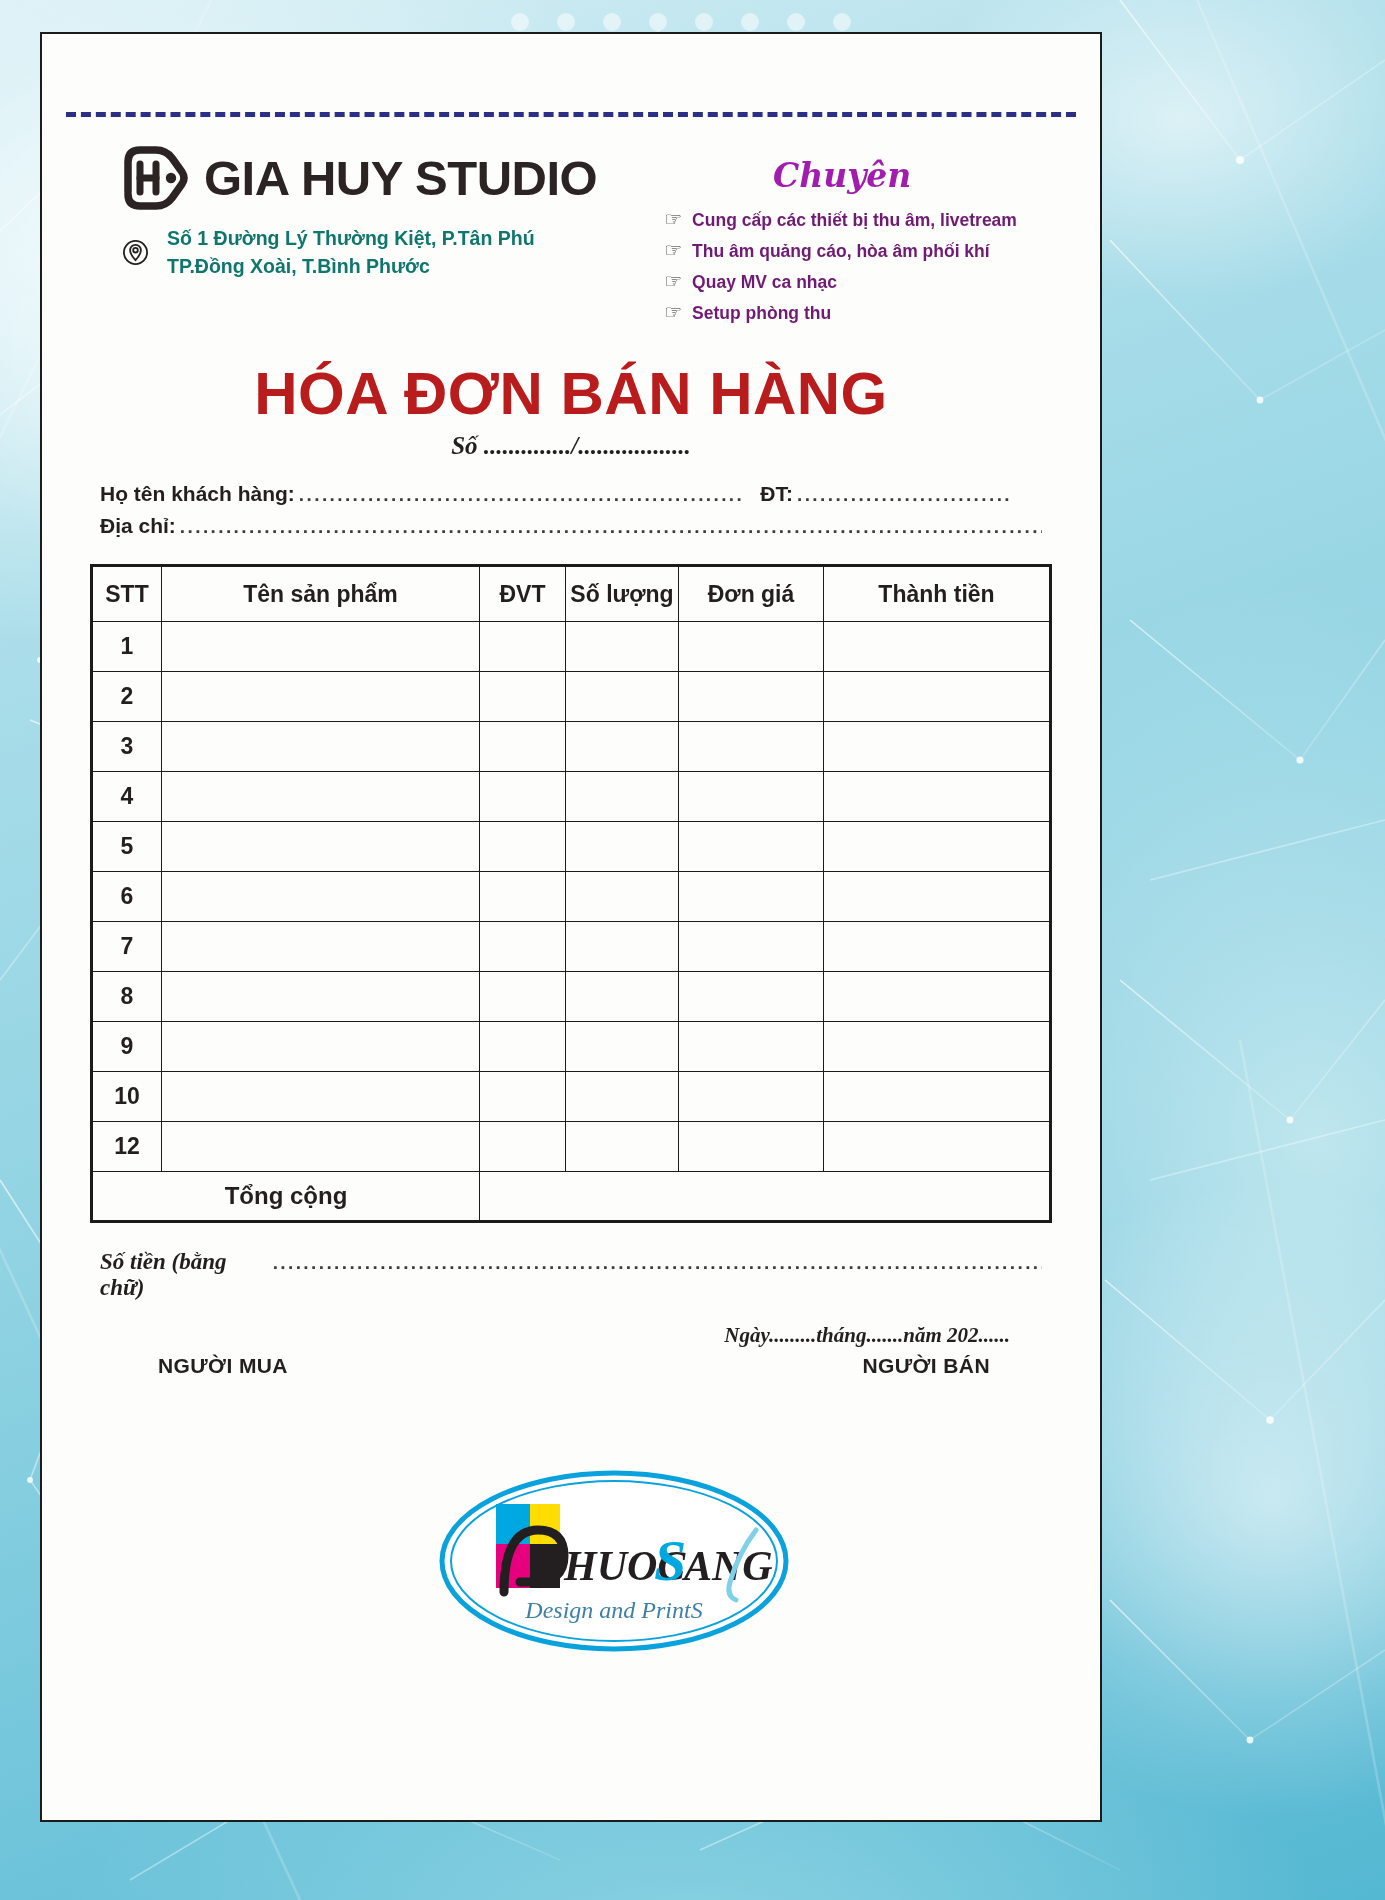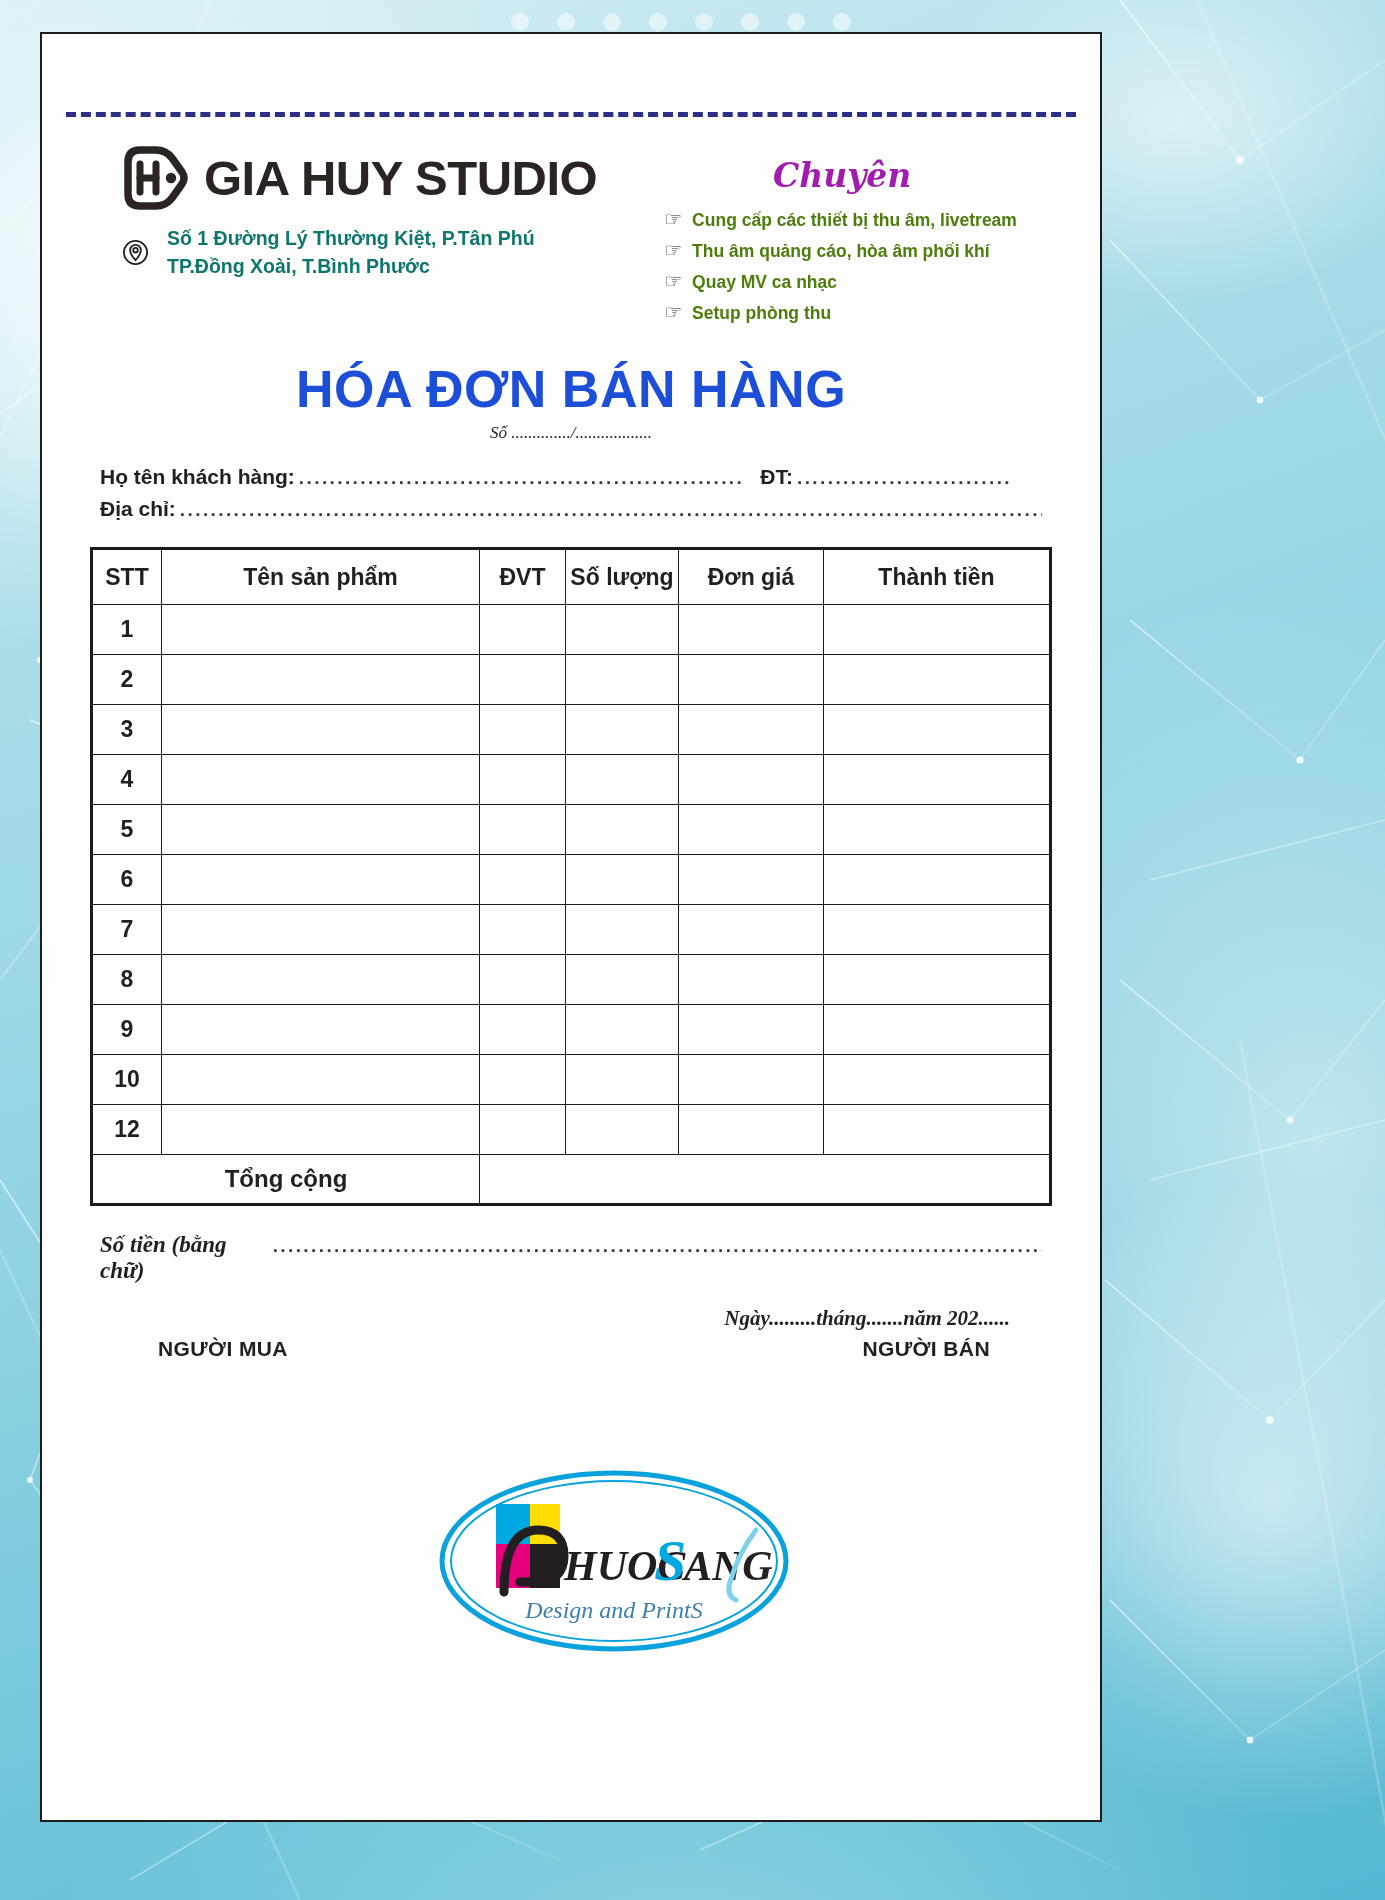--- a/index.html
+++ b/index.html
@@ -138,37 +138,37 @@
   .svc-bullet {
     font-size: 20px;
     color: #231f1e;
     margin-right: 10px;
     flex: 0 0 auto;
     line-height: 1;
   }
   .svc-text {
     font-weight: bold;
     font-size: 17.5px;
-    color: #4d7c0f;
+    color: #701a75;
     white-space: nowrap;
   }
 
   
   .title-block { text-align: center; margin-top: 26px; }
   .doc-title {
     font-weight: bold;
-    font-size: 52px;
+    font-size: 60px;
     letter-spacing: 0.5px;
-    color: #1d4ed8;
+    color: #b91c1c;
   }
   .doc-number {
     font-family: "Liberation Serif", serif;
     font-style: italic;
-    font-weight: normal;
-    font-size: 17px;
+    font-weight: bold;
+    font-size: 25px;
     color: #241f1d;
     margin-top: 4px;
   }
 
   
   .fields { margin-top: 22px; padding: 0 14px 0 18px; }
   .field-row {
     display: flex;
     align-items: baseline;
     font-size: 21px;

